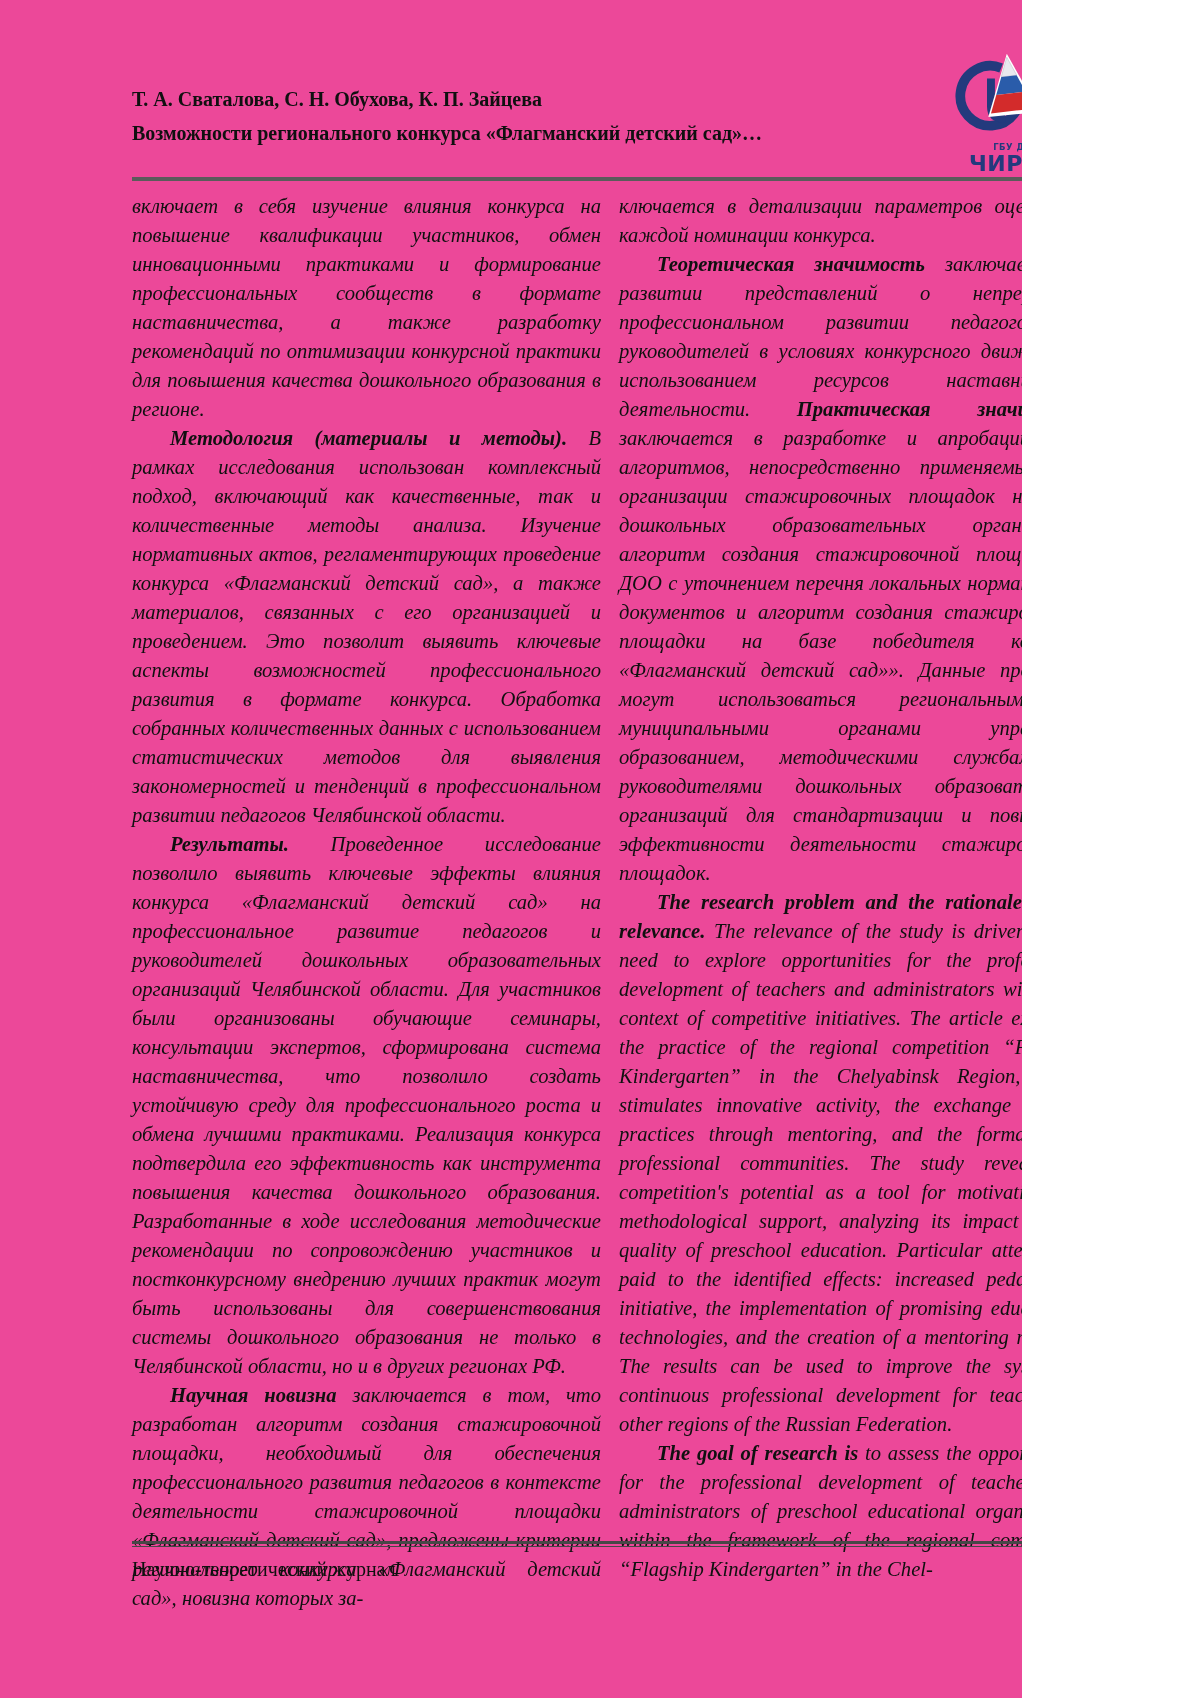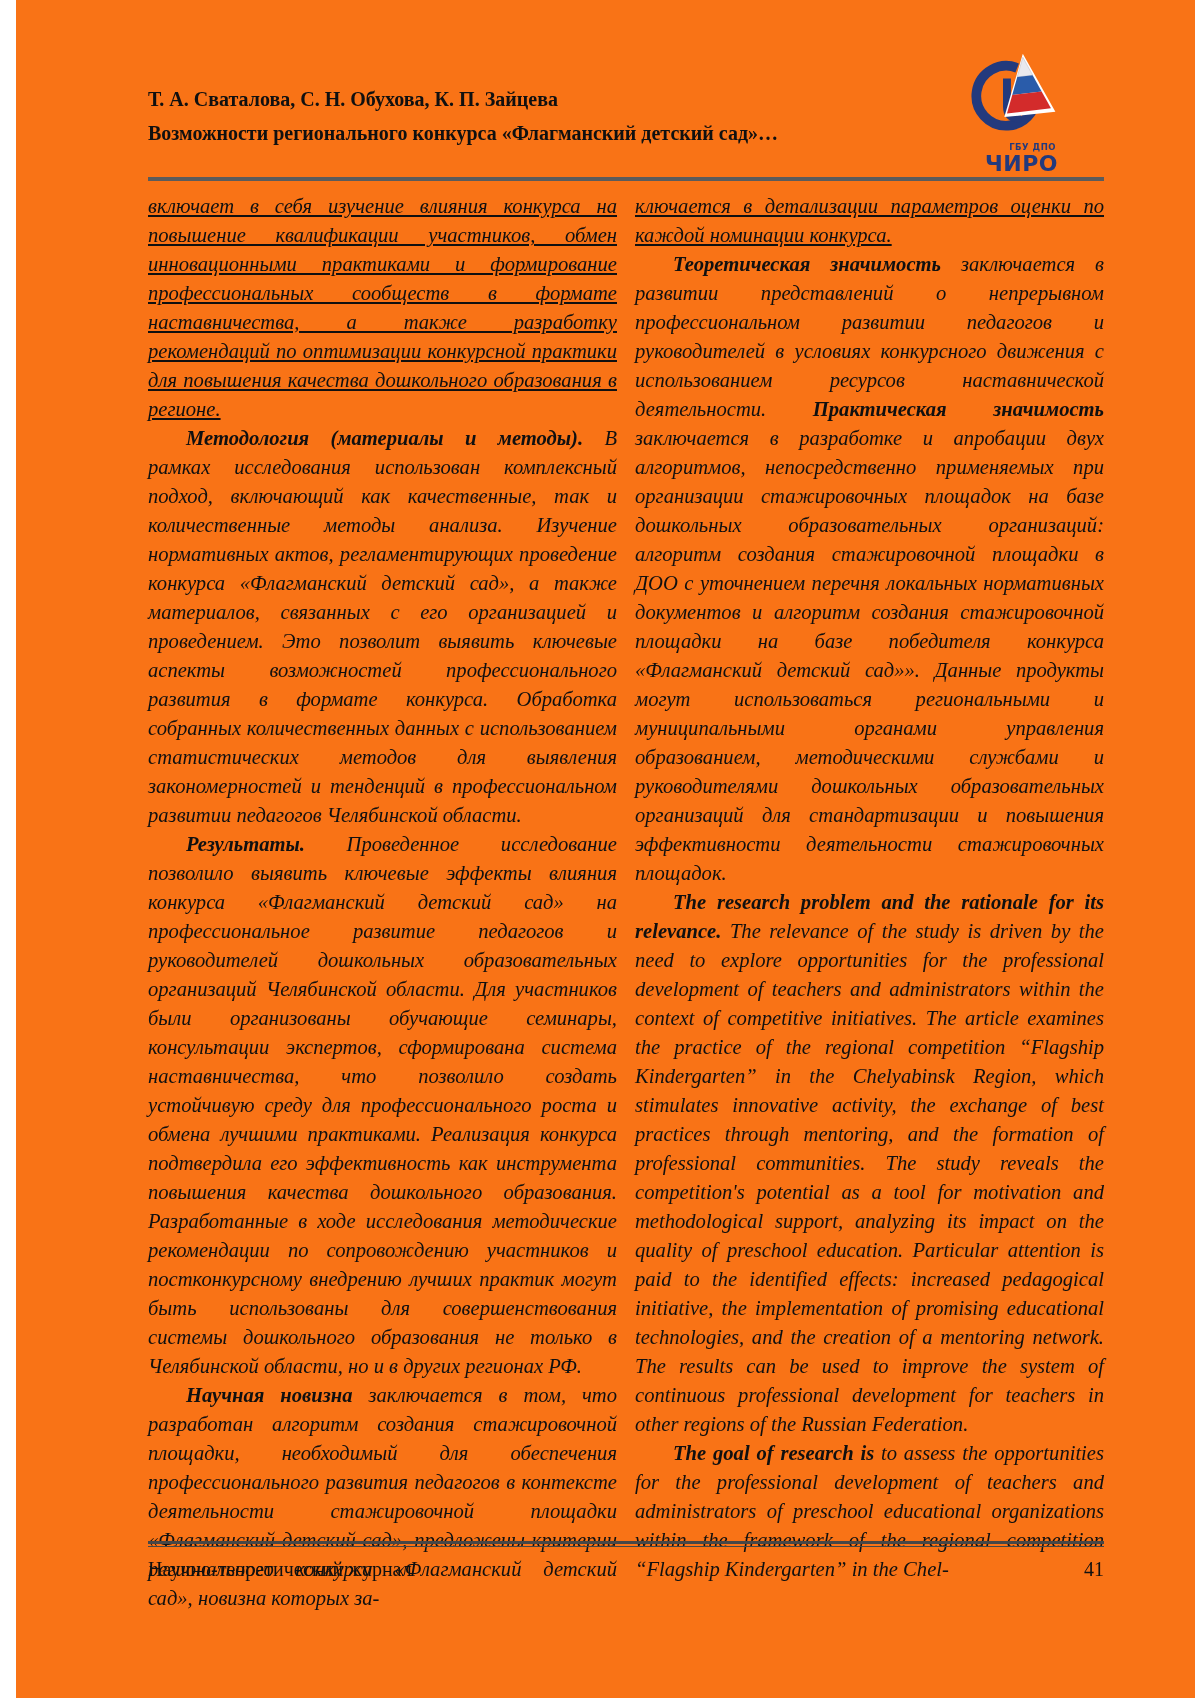--- a/index.html
+++ b/index.html
@@ -1,23 +1,22 @@
 <!DOCTYPE html>
 <html lang="ru"><head>
 <meta charset="utf-8">
 <style>
   html,body{margin:0;padding:0;background:#ffffff;}
   .page{
     position:relative;
-    width:1179px;height:1698px;
-    background:#f97316;
+    width:1022px;height:1698px;
+    background:#ec4899;
     font-family:"Liberation Serif",serif;
     color:#101010;
     overflow:hidden;
-    margin-left:16px;
   }
   
   .header-text{
     position:absolute;left:132px;top:82px;width:860px;
     font-weight:bold;font-size:20px;line-height:34px;
     font-style:normal;
   }
   .header-rule{
     position:absolute;left:132px;top:177px;width:956px;height:4px;
     background:#5b5b5b;
@@ -44,21 +43,21 @@
     display:flex;gap:18px;
   }
   .col{
     width:469px;
     font-style:italic;
     font-size:20.6px;line-height:29px;
     text-align:justify;
     text-justify:inter-word;
   }
   .para{margin:0;text-indent:38px;}
-  .para.noindent{text-indent:0;text-decoration:underline;}
+  .para.noindent{text-indent:0;}
   .b{font-weight:bold;}
   .up{font-style:normal;}
   
   .footer{position:absolute;left:132px;top:1541px;width:956px;}
   .footer-rule{height:2px;border-top:3px solid #474747;border-bottom:1.5px solid #474747;}
   .footer-row{
     display:flex;align-items:flex-end;margin-top:11px;
     font-size:20px;font-style:normal;
   }
   .footer-row .fl{flex:1;text-align:left;}

